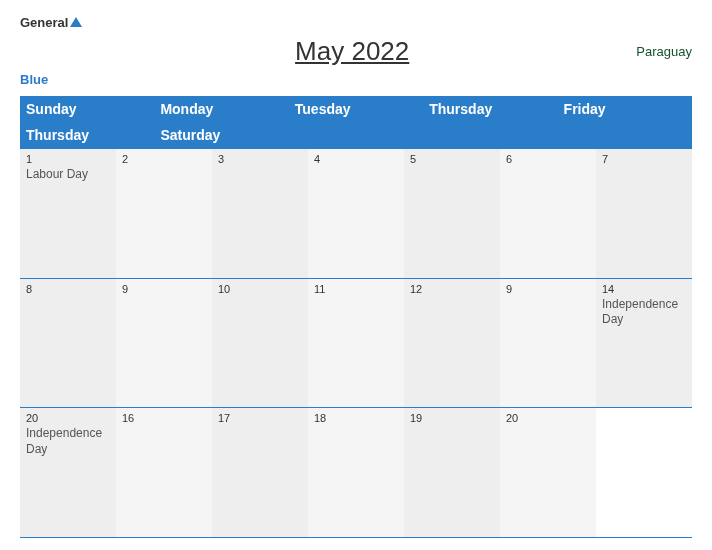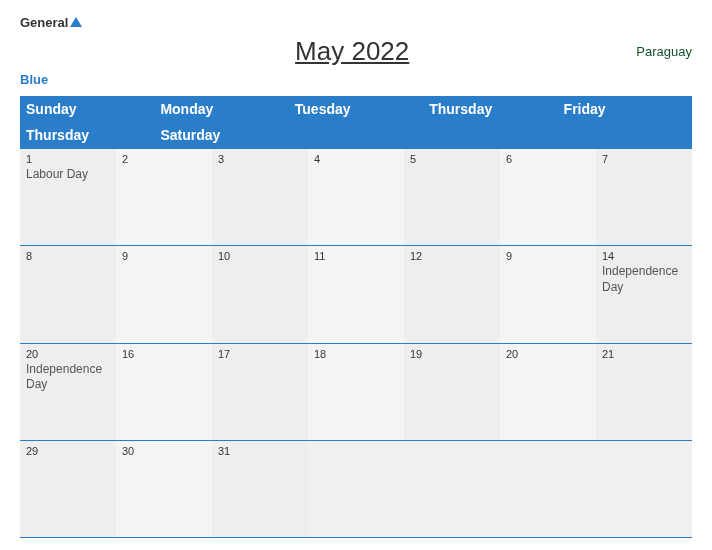--- a/index.html
+++ b/index.html
@@ -216,34 +216,16 @@
           </div>
           <div class="cal-cell">
             <span class="day-num">18</span>
           </div>
           <div class="cal-cell">
             <span class="day-num">19</span>
           </div>
           <div class="cal-cell">
             <span class="day-num">20</span>
           </div>
-          <div class="cal-cell">
-            <span class="day-num">21</span>
-          </div>
-        </div>
-        <div class="cal-week">
-          <div class="cal-cell">
-            <span class="day-num">29</span>
-          </div>
-          <div class="cal-cell">
-            <span class="day-num">30</span>
-          </div>
-          <div class="cal-cell">
-            <span class="day-num">31</span>
-          </div>
-          <div class="cal-cell empty"></div>
-          <div class="cal-cell empty"></div>
-          <div class="cal-cell empty"></div>
-          <div class="cal-cell empty"></div>
         </div>
       </div>
   </div>
 </div>
 
 </body></html>

